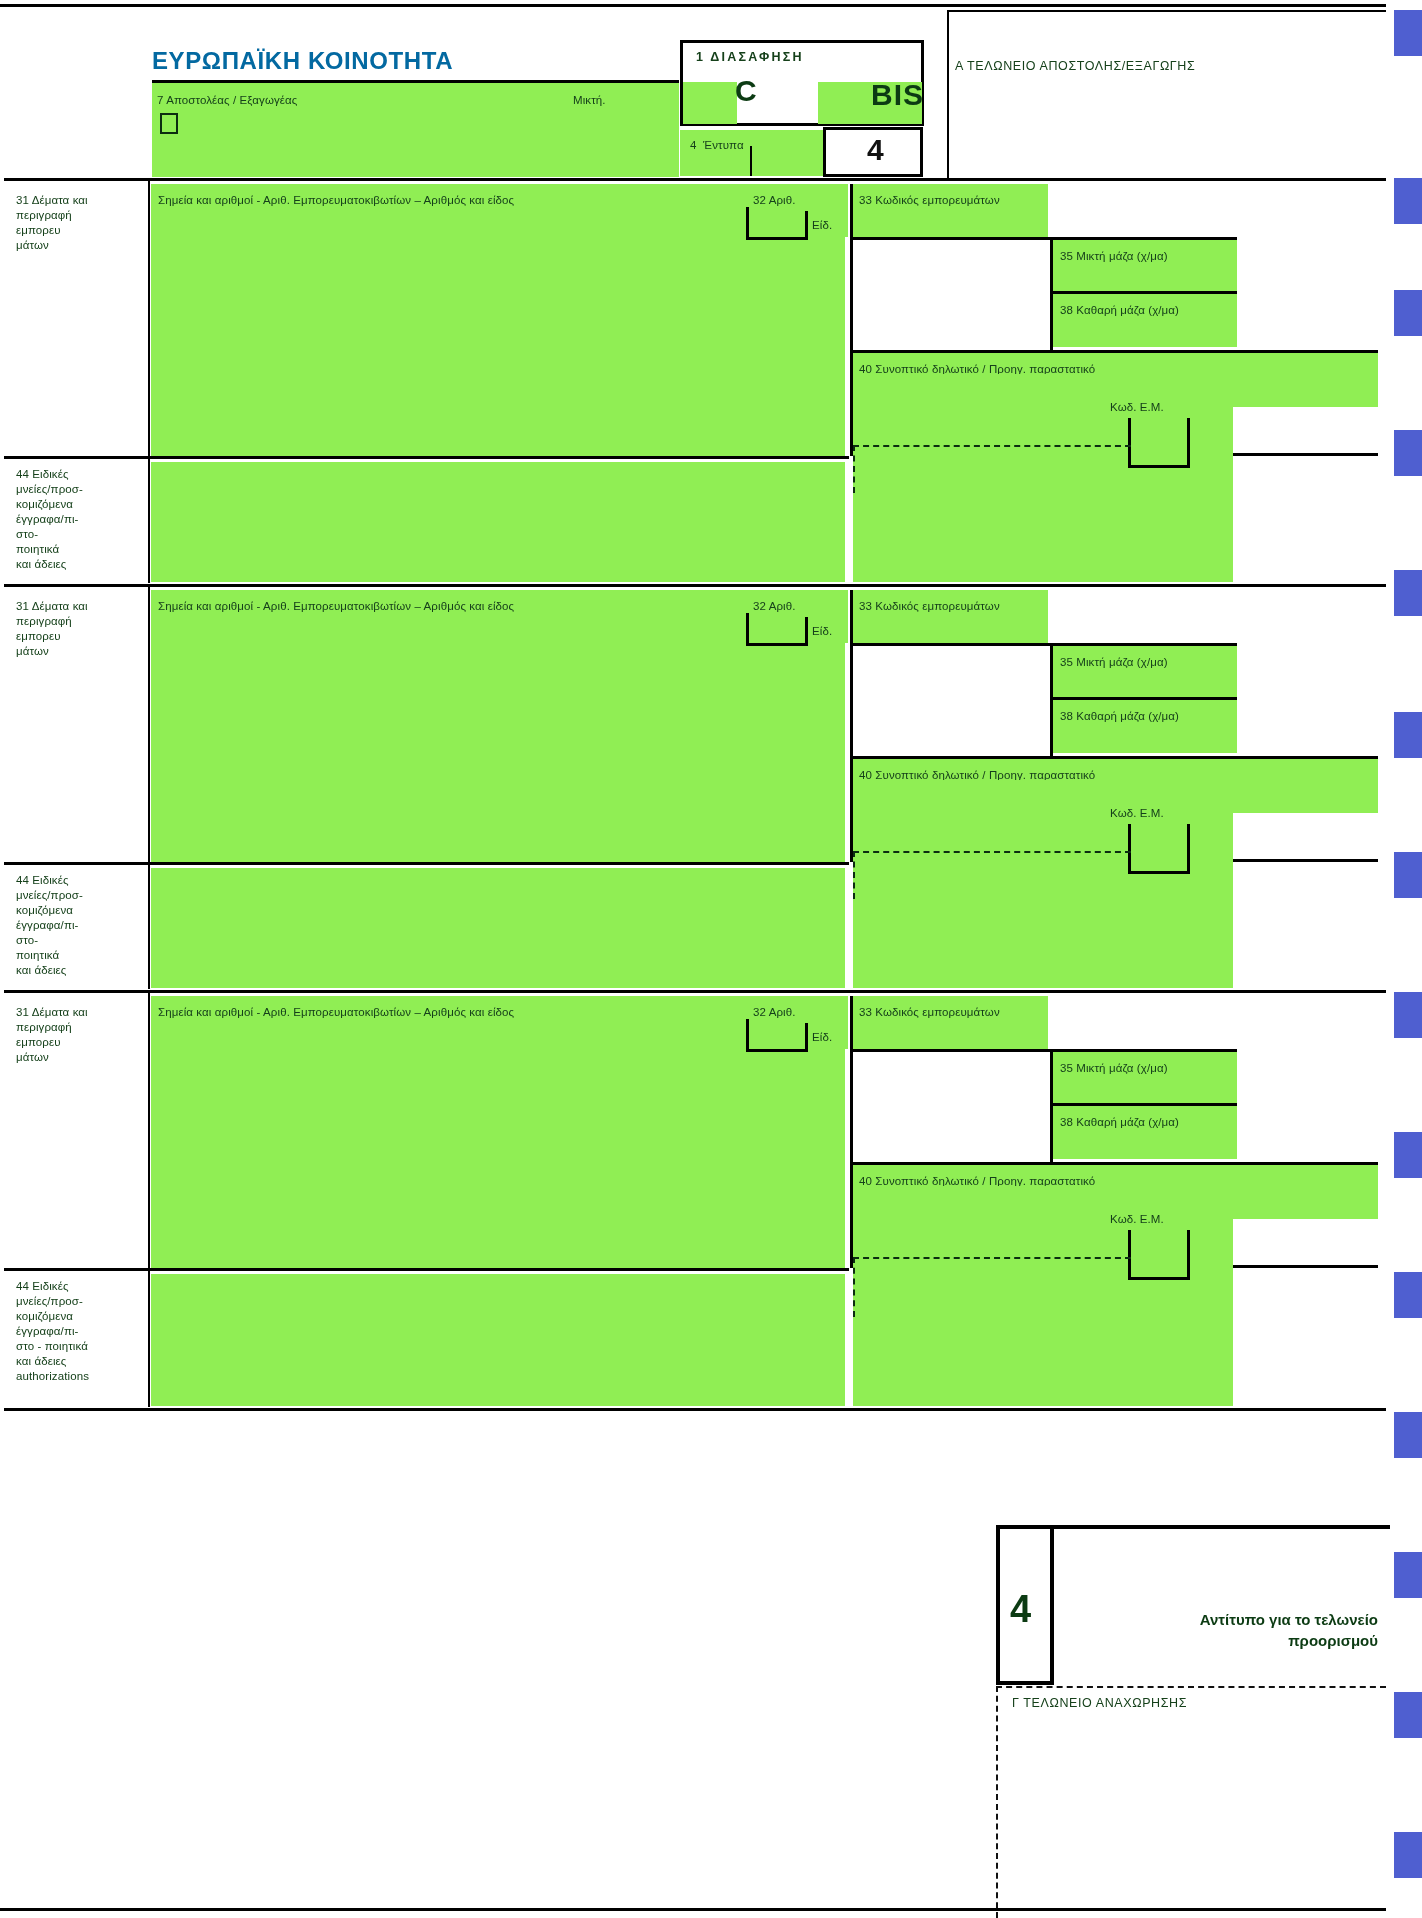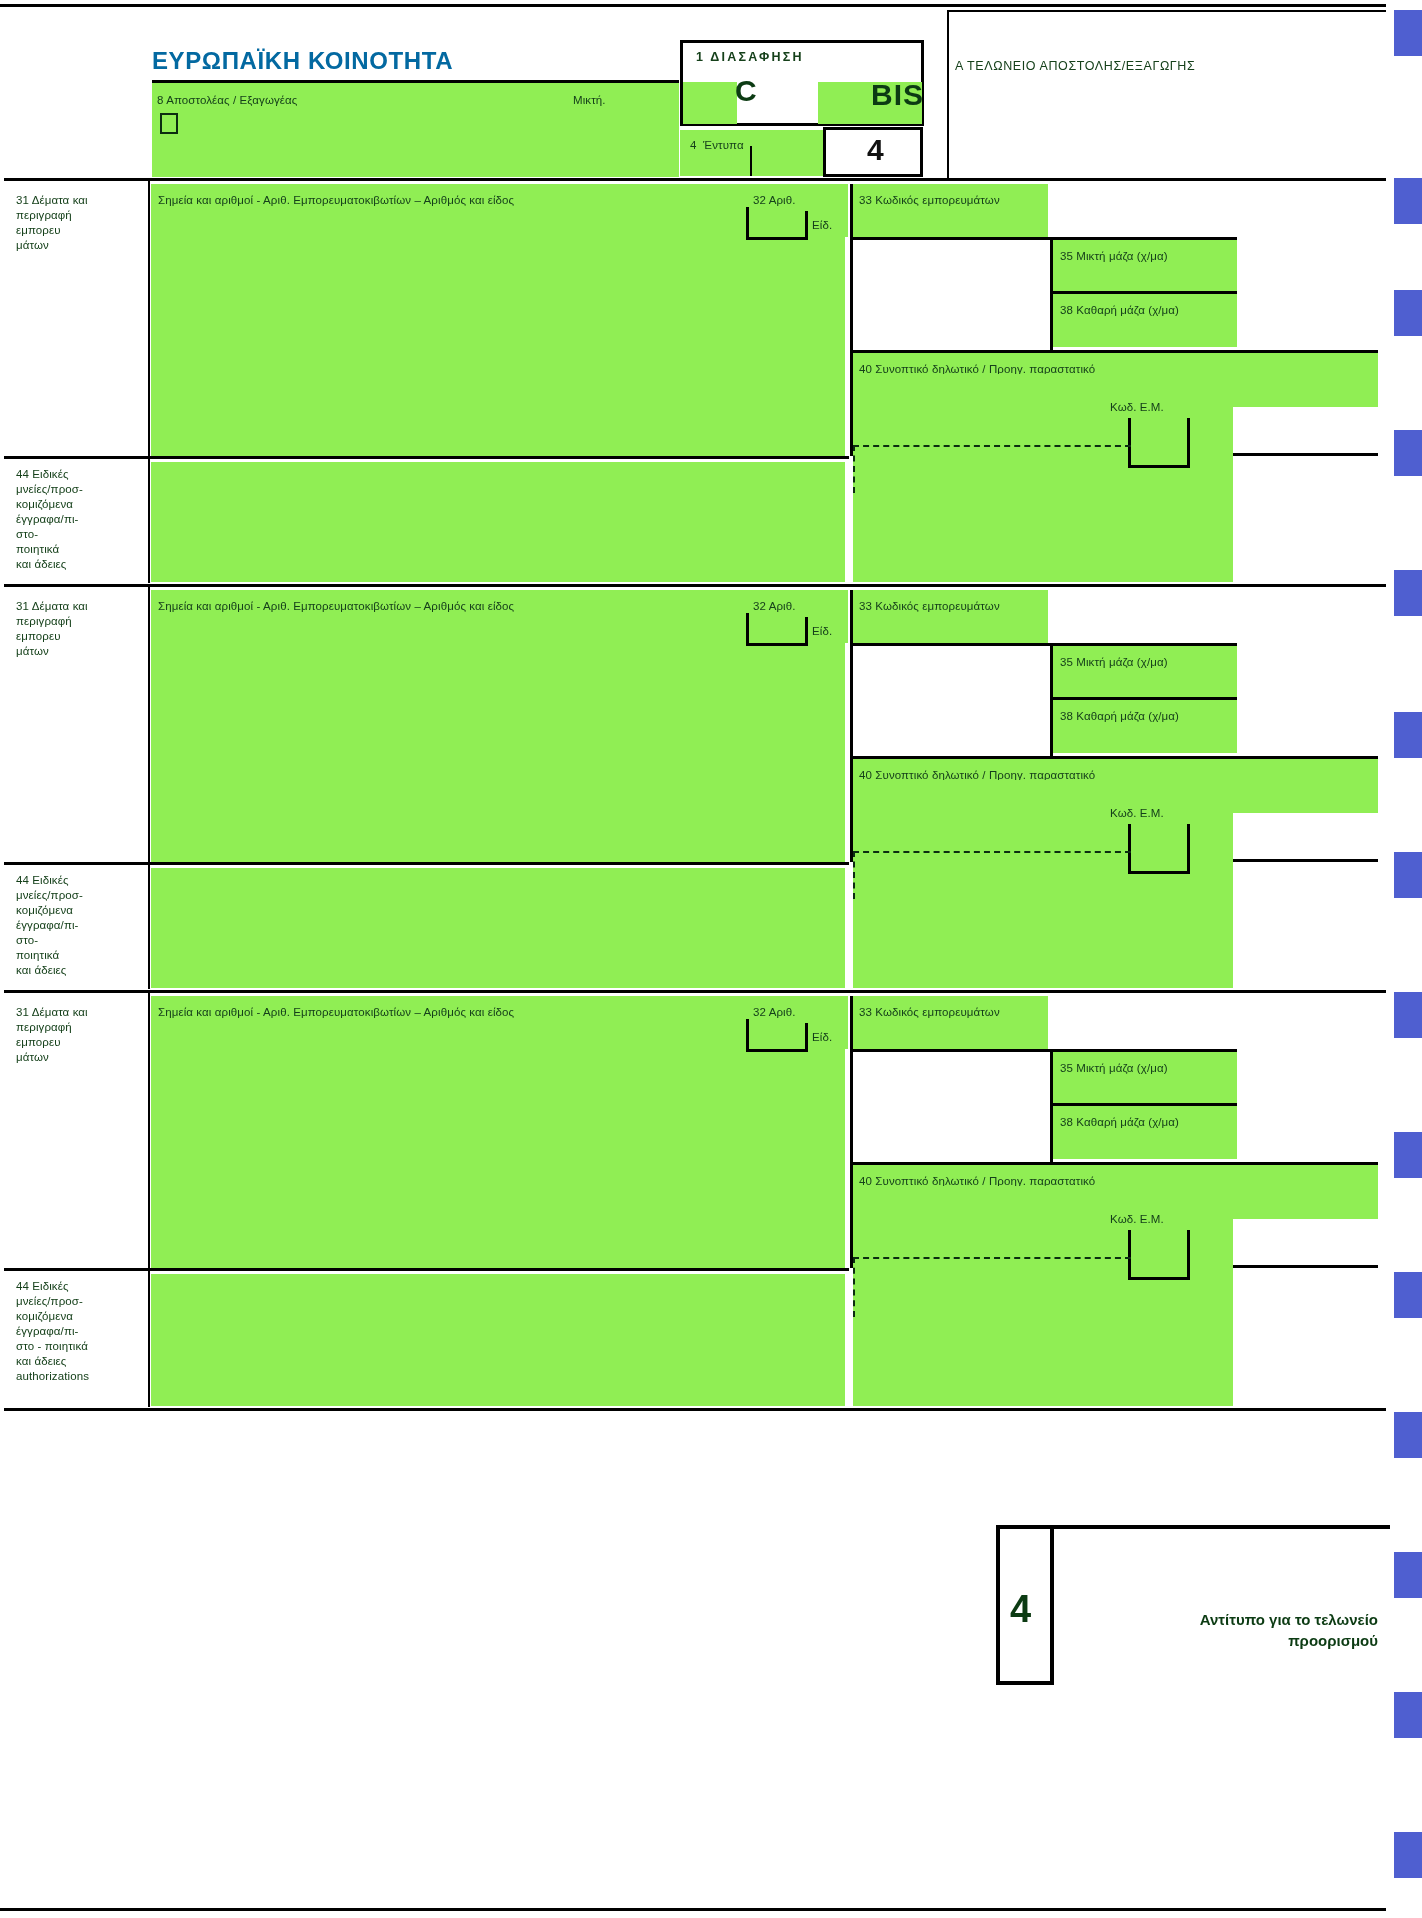--- a/index.html
+++ b/index.html
@@ -125,21 +125,21 @@
     <div class="tab" style="top:1412px;"></div>
     <div class="tab" style="top:1552px;"></div>
     <div class="tab" style="top:1692px;"></div>
     <div class="tab" style="top:1832px;"></div>
   </div>
 
   <div class="title-main" style="left:152px; top:47px;">ΕΥΡΩΠΑΪΚΗ ΚΟΙΝΟΤΗΤΑ</div>
 
   <div class="abs green" style="left:152px; top:83px; width:527px; height:94px;"></div>
   <div class="rule" style="left:152px; top:80px; width:527px; height:3px;"></div>
-  <div class="lbl" style="left:157px; top:93px;">8 Αποστολέας / Εξαγωγέας</div>
+  <div class="lbl" style="left:157px; top:93px;">7 Αποστολέας / Εξαγωγέας</div>
   <div class="lbl" style="left:573px; top:93px;">Μικτή.</div>
   <div class="chk" style="left:160px; top:113px;"></div>
 
   <div class="abs white fr-heavy" style="left:680px; top:40px; width:244px; height:86px;"></div>
   <div class="lbl sp-label" style="left:696px; top:50px;">1 ΔΙΑΣΑΦΗΣΗ</div>
 
   <div class="abs green" style="left:683px; top:82px; width:54px; height:42px;"></div>
   <div class="big-letter" style="left:735px; top:74px;">C</div>
 
   <div class="abs green" style="left:818px; top:82px; width:104px; height:42px;"></div>
@@ -358,14 +358,19 @@
     <div class="rule" style="left:6px; top:0px; width:394px; height:4px;"></div>
 
     <div class="abs" style="left:6px; top:0px; width:58px; height:160px;
                 border-left:4px solid #000; border-right:4px solid #000; border-bottom:4px solid #000;"></div>
     <div class="copy-num" style="left:20px; top:63px;">4</div>
 
     <div class="copy-text" style="left:70px; top:84px; width:318px;">Αντίτυπο για το τελωνείο
 προορισμού</div>
   </div>
 
+  <div class="abs" style="left:990px; top:1686px; width:396px; height:232px;">
+    <div class="abs" style="left:6px; top:0px; width:390px; height:232px;
+                border-top:2px dashed #111; border-left:2px dashed #111;"></div>
+    <div class="small-caps" style="left:22px; top:10px;">Γ  ΤΕΛΩΝΕΙΟ ΑΝΑΧΩΡΗΣΗΣ</div>
+  </div>
 
 </div>
 
 </body></html>

